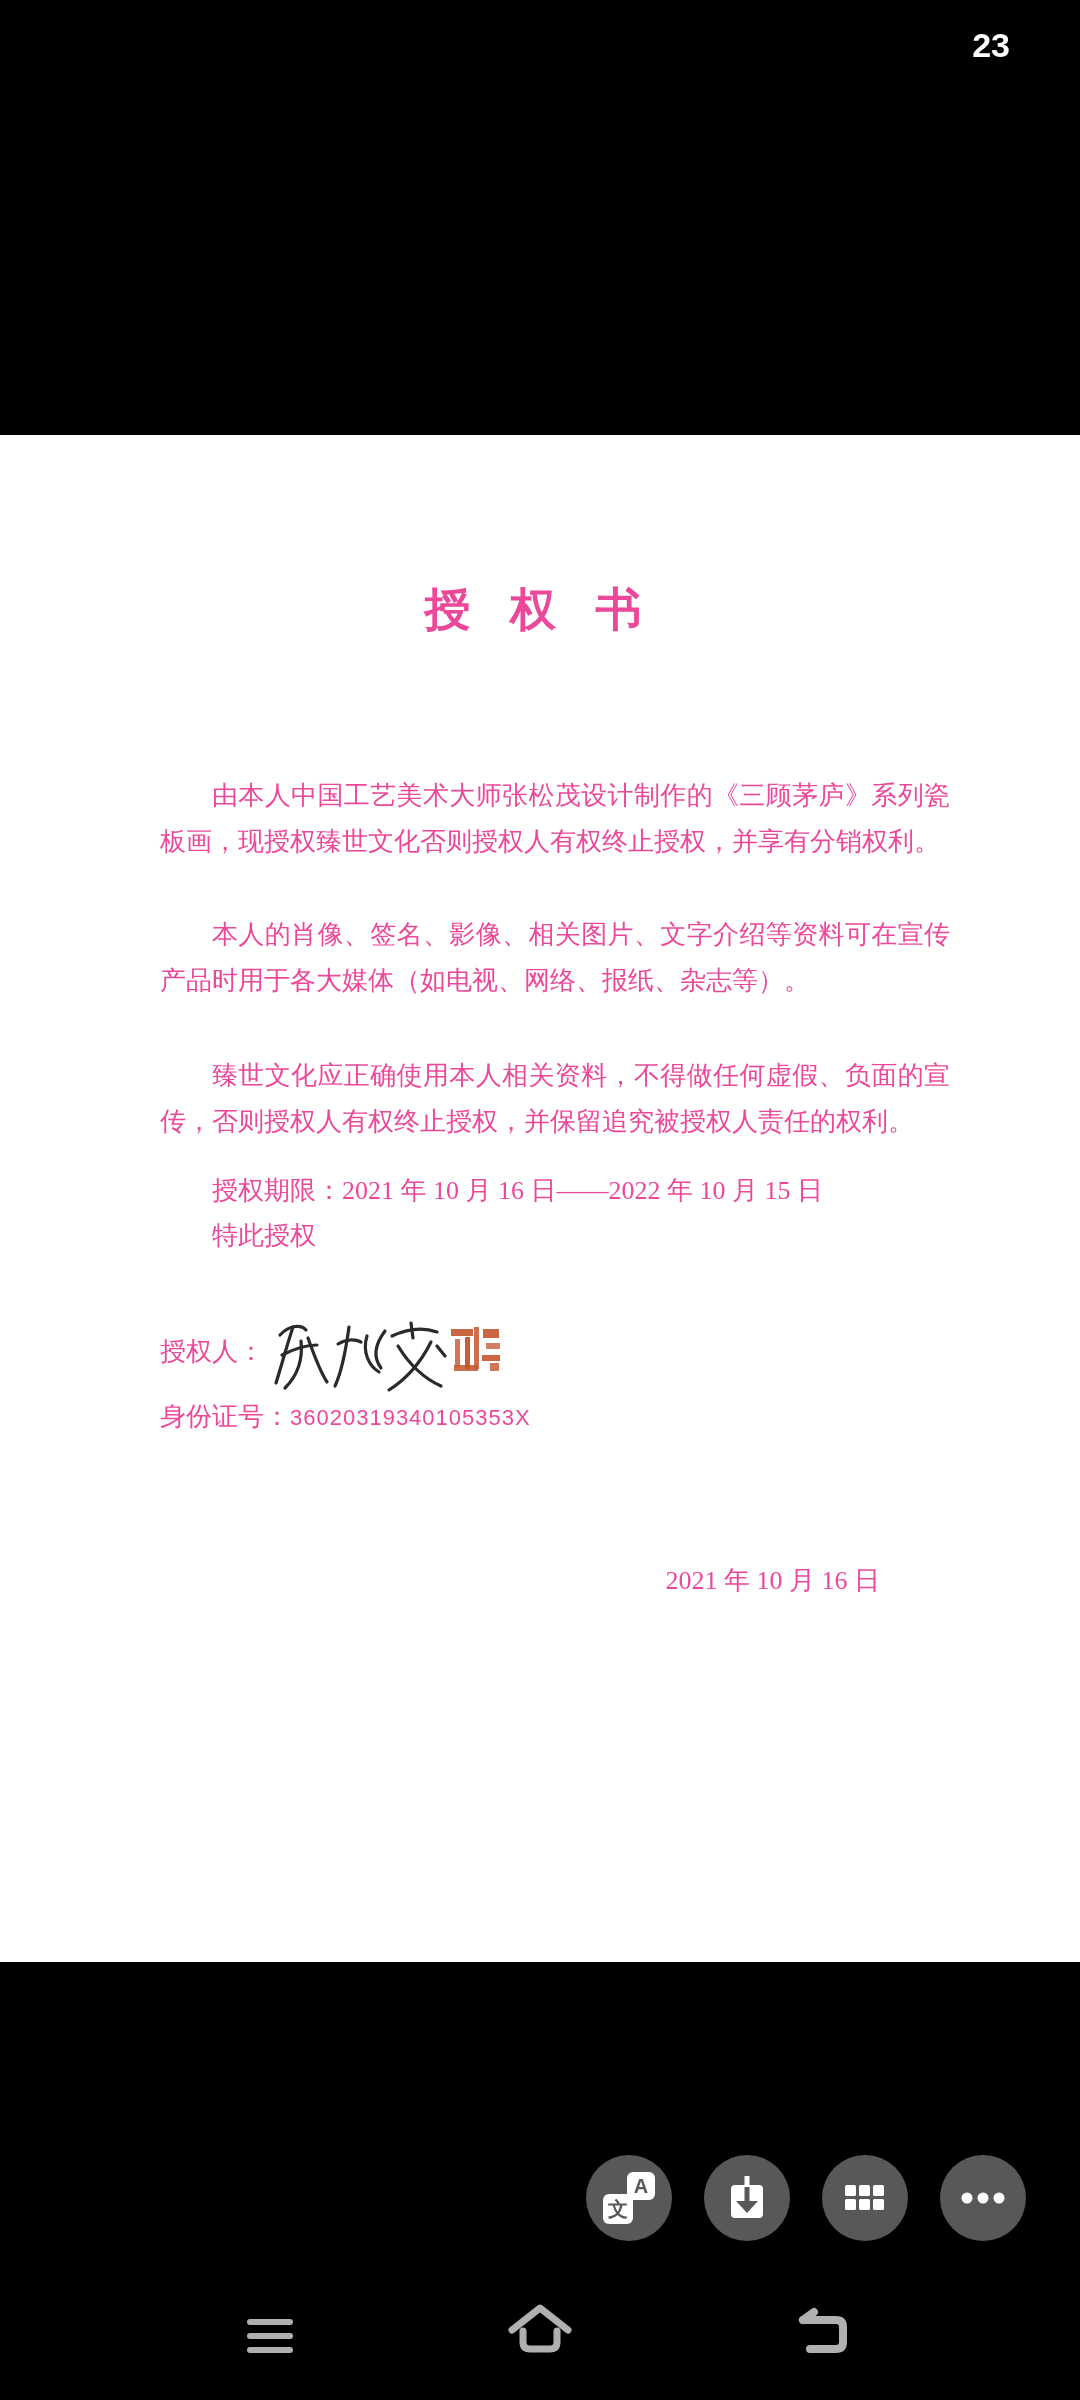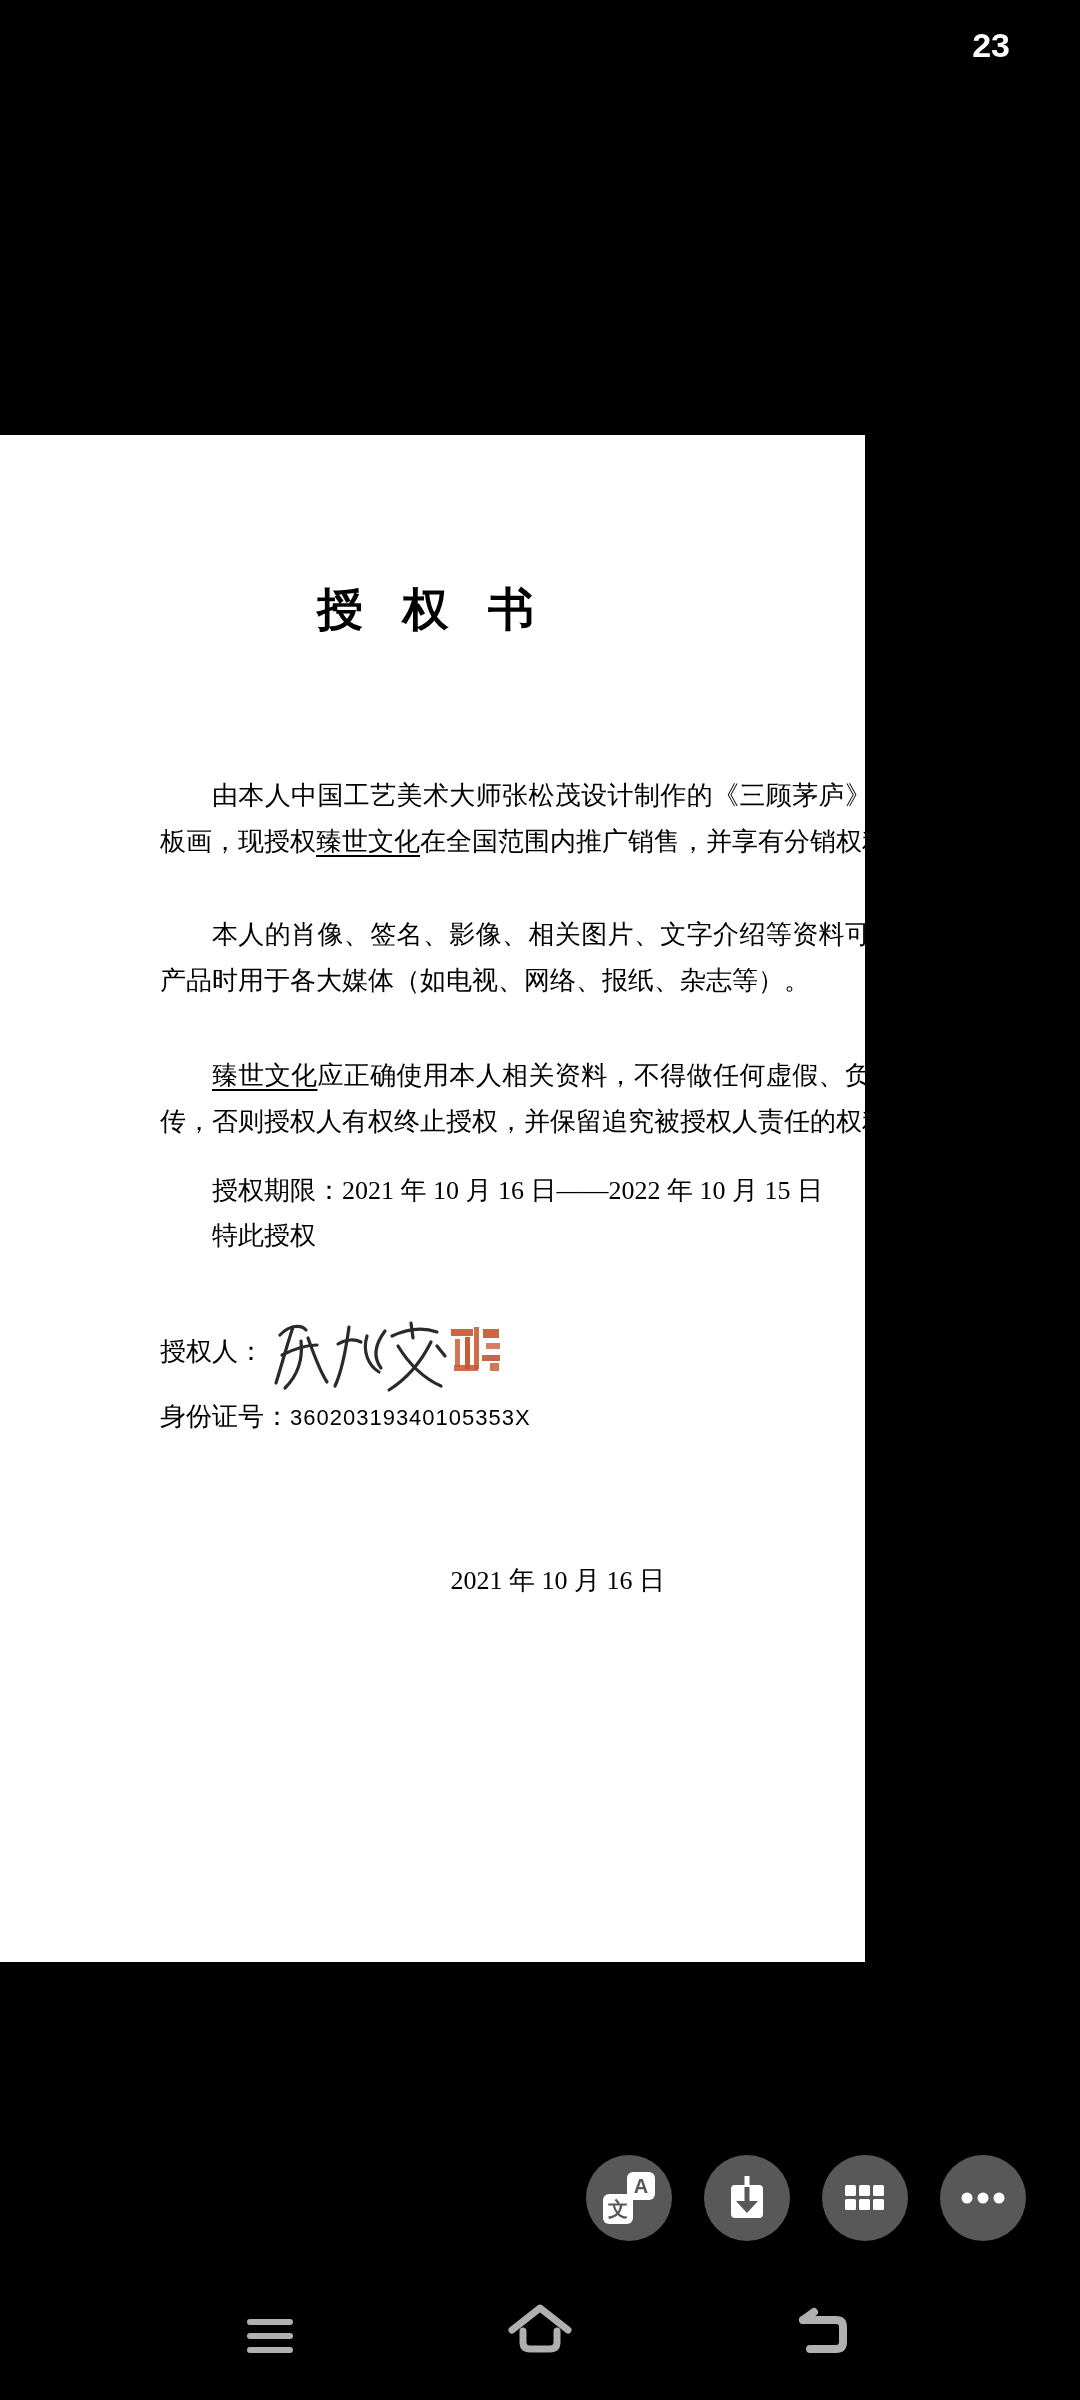--- a/index.html
+++ b/index.html
@@ -4,28 +4,28 @@
 <style>
   html,body{margin:0;padding:0;background:#000;}
   .screen{position:relative;width:1080px;height:2400px;background:#000;overflow:hidden;
           font-family:"Liberation Serif","DejaVu Serif",serif;}
 
   
   .page-number{position:absolute;top:26px;right:70px;color:#ffffff;
                font-family:Liberation Sans, sans-serif;font-weight:700;font-size:34px;}
 
   
-  .doc-page{position:absolute;top:435px;left:0;width:865px;height:1527px;background:#ffffff;color:#000000;}
+  .doc-page{position:absolute;top:435px;left:0;width:1080px;height:1527px;background:#ffffff;color:#ec4899;}
   .doc-title{position:absolute;top:145px;left:0;width:100%;text-align:center;
              font-size:46px;font-weight:700;line-height:60px;letter-spacing:14px;}
   .para{position:absolute;left:160px;width:790px;font-size:26px;line-height:46px;text-align:justify;}
   .indent{text-indent:52px;}
   .line{position:absolute;left:160px;font-size:26px;line-height:46px;white-space:nowrap;}
   .pad-indent{padding-left:52px;text-align:center;}
-  .uline{text-decoration:underline;text-underline-offset:5px;margin-top:26px;}
+  .uline{text-underline-offset:5px;margin-top:26px;}
   #p1{top:312px;}
   #p2{top:451px;}
   #p3{top:592px;}
   #term{top:733px;}
   #grant{top:778px;}
   #signer{top:894px;}
   #idrow{top:959px;}
   #dateline{top:1123px;left:auto;right:200px;}
   .id-value{font-family:"Liberation Sans",sans-serif;font-size:22px;letter-spacing:1px;}
 
@@ -54,21 +54,21 @@
 <body>
 
 <div class="screen">
 
   <span class="page-number">23</span>
 
   <div class="doc-page">
 
     <div class="doc-title">授 权 书</div>
 
-    <p class="para indent" id="p1"><span>由本人中国工艺美术大师张松茂设计制作的《三顾茅庐》系列瓷板画，现授权</span><span class="uline">臻世文化</span><span>在全国范围内推广销售，并享有分销权利。</span></p>
+    <p class="para indent" id="p1"><span>由本人中国工艺美术大师张松茂设计制作的《三顾茅庐》系列瓷板画，现授权</span><span class="uline">臻世文化</span><span>否则授权人有权终止授权，并享有分销权利。</span></p>
 
     <p class="para indent" id="p2">本人的肖像、签名、影像、相关图片、文字介绍等资料可在宣传产品时用于各大媒体（如电视、网络、报纸、杂志等）。</p>
 
     <p class="para indent" id="p3"><span class="uline">臻世文化</span><span>应正确使用本人相关资料，不得做任何虚假、负面的宣传，否则授权人有权终止授权，并保留追究被授权人责任的权利。</span></p>
 
     <div class="line pad-indent" id="term">授权期限：2021 年 10 月 16 日——2022 年 10 月 15 日</div>
 
     <div class="line pad-indent" id="grant">特此授权</div>
 
     <div class="line" id="signer"><span>授权人：</span></div>

